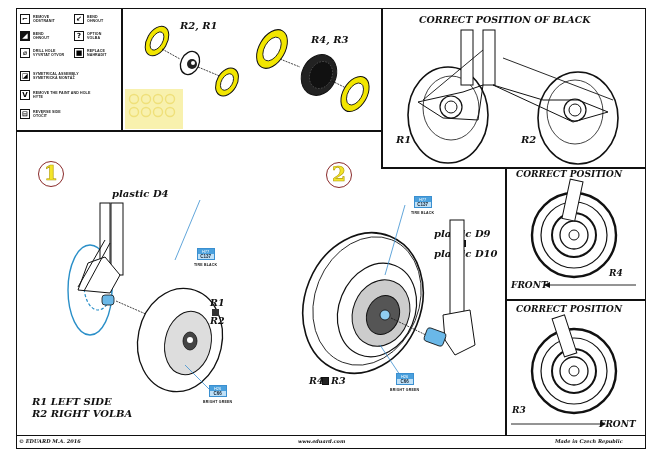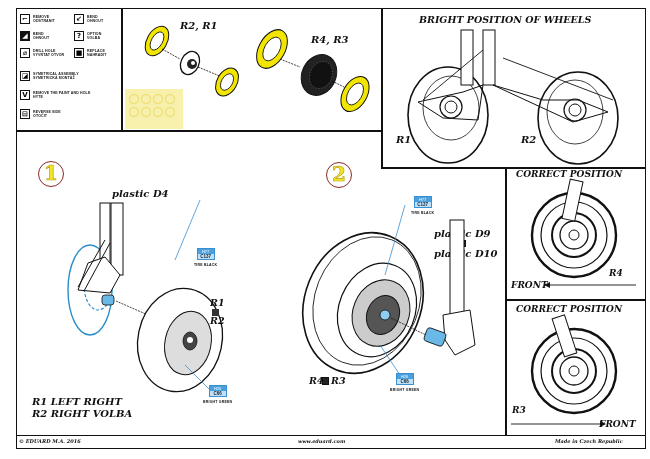--- a/index.html
+++ b/index.html
@@ -110,21 +110,21 @@
   <line x1="158" y1="50" x2="178" y2="58" stroke="#111" stroke-width="0.8" stroke-dasharray="2 1"></line>
   <ellipse cx="197" cy="66" rx="17" ry="21" transform="rotate(25 197 66)" fill="#222" stroke="#111" stroke-width="1"></ellipse>
   <ellipse cx="199" cy="66" rx="11" ry="14" transform="rotate(25 199 66)" fill="#111" stroke="#555" stroke-width="0.8" stroke-dasharray="1.5 1.5"></ellipse>
   <line x1="210" y1="72" x2="226" y2="80" stroke="#111" stroke-width="0.8" stroke-dasharray="2 1"></line>
   <ellipse cx="233" cy="85" rx="12" ry="19" transform="rotate(30 233 85)" fill="#f2e600" stroke="#111" stroke-width="1"></ellipse>
   <ellipse cx="233" cy="85" rx="7" ry="12" transform="rotate(30 233 85)" fill="#fff" stroke="#111" stroke-width="0.8"></ellipse>
 </svg>
 <div class="lbl" style="left:180px;top:20px;font-size:10px;">R2, R1</div>
 <div class="lbl" style="left:311px;top:34px;font-size:10px;">R4, R3</div>
 
-<div class="lbl" style="left:419px;top:14px;font-size:9.5px;">BRIGHT POSITION OF WHEELS</div>
+<div class="lbl" style="left:419px;top:14px;font-size:9.5px;">CORRECT POSITION OF BLACK</div>
 <svg style="left:383px;top:30px;" width="262" height="137">
 
   <ellipse cx="65" cy="85" rx="40" ry="48" fill="#fff" stroke="#111" stroke-width="1.6"></ellipse>
   <ellipse cx="68" cy="78" rx="28" ry="32" fill="none" stroke="#111" stroke-width="0.8"></ellipse>
   <circle cx="68" cy="77" r="11" fill="#fff" stroke="#111" stroke-width="1.2"></circle>
   <circle cx="68" cy="77" r="6" fill="#fff" stroke="#111" stroke-width="1"></circle>
   <rect x="78" y="0" width="12" height="55" fill="#fff" stroke="#111" stroke-width="1"></rect>
   <path d="M 35 72 L 80 62 L 100 55 L 95 90 L 60 88 Z" fill="none" stroke="#111" stroke-width="1"></path>
   <line x1="40" y1="70" x2="100" y2="20" stroke="#111" stroke-width="0.9"></line>
 
@@ -200,21 +200,21 @@
 <div class="badge" style="left:203px;top:381px;">
   <span class="codes">
     <span class="c1" style="display:block">H26</span>
     <span class="c2" style="display:block">C66</span>
   </span>
   <span class="cname">BRIGHT GREEN</span>
 </div>
 <div class="lbl" style="left:210px;top:297px;font-size:9.5px;">R1</div>
 <div style="position:absolute;left:212px;top:309px;width:7px;height:7px;background:#333;"></div>
 <div class="lbl" style="left:210px;top:315px;font-size:9.5px;">R2</div>
-<div class="lbl" style="left:32px;top:396px;font-size:10px;">R1 LEFT RIGHT</div>
+<div class="lbl" style="left:32px;top:396px;font-size:10px;">R1 LEFT SIDE</div>
 <div class="lbl" style="left:32px;top:408px;font-size:10px;">R2 RIGHT VOLBA</div>
 
 <div class="step" style="left:326px;top:162px;">2</div>
 <div class="badge" style="left:411px;top:192px;">
   <span class="codes">
     <span class="c1" style="display:block">H77</span>
     <span class="c2" style="display:block">C137</span>
   </span>
   <span class="cname">TIRE BLACK</span>
 </div>

